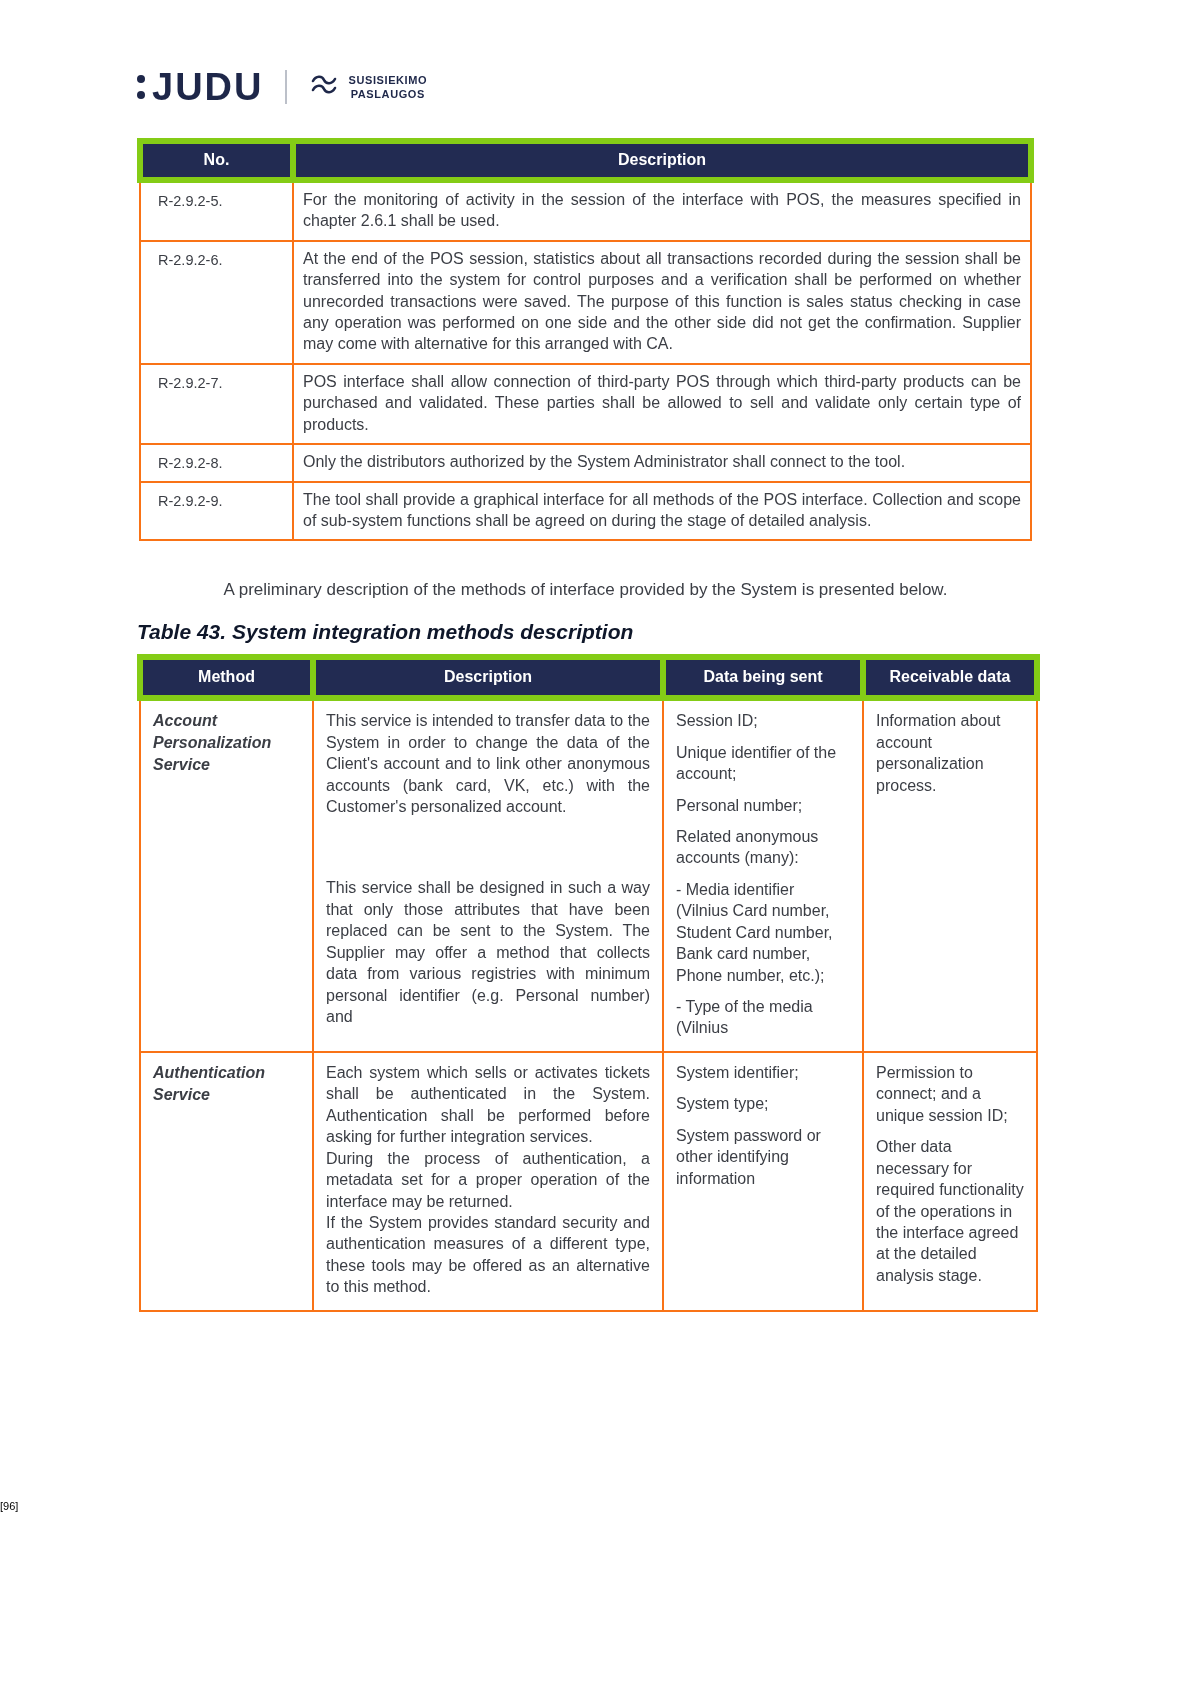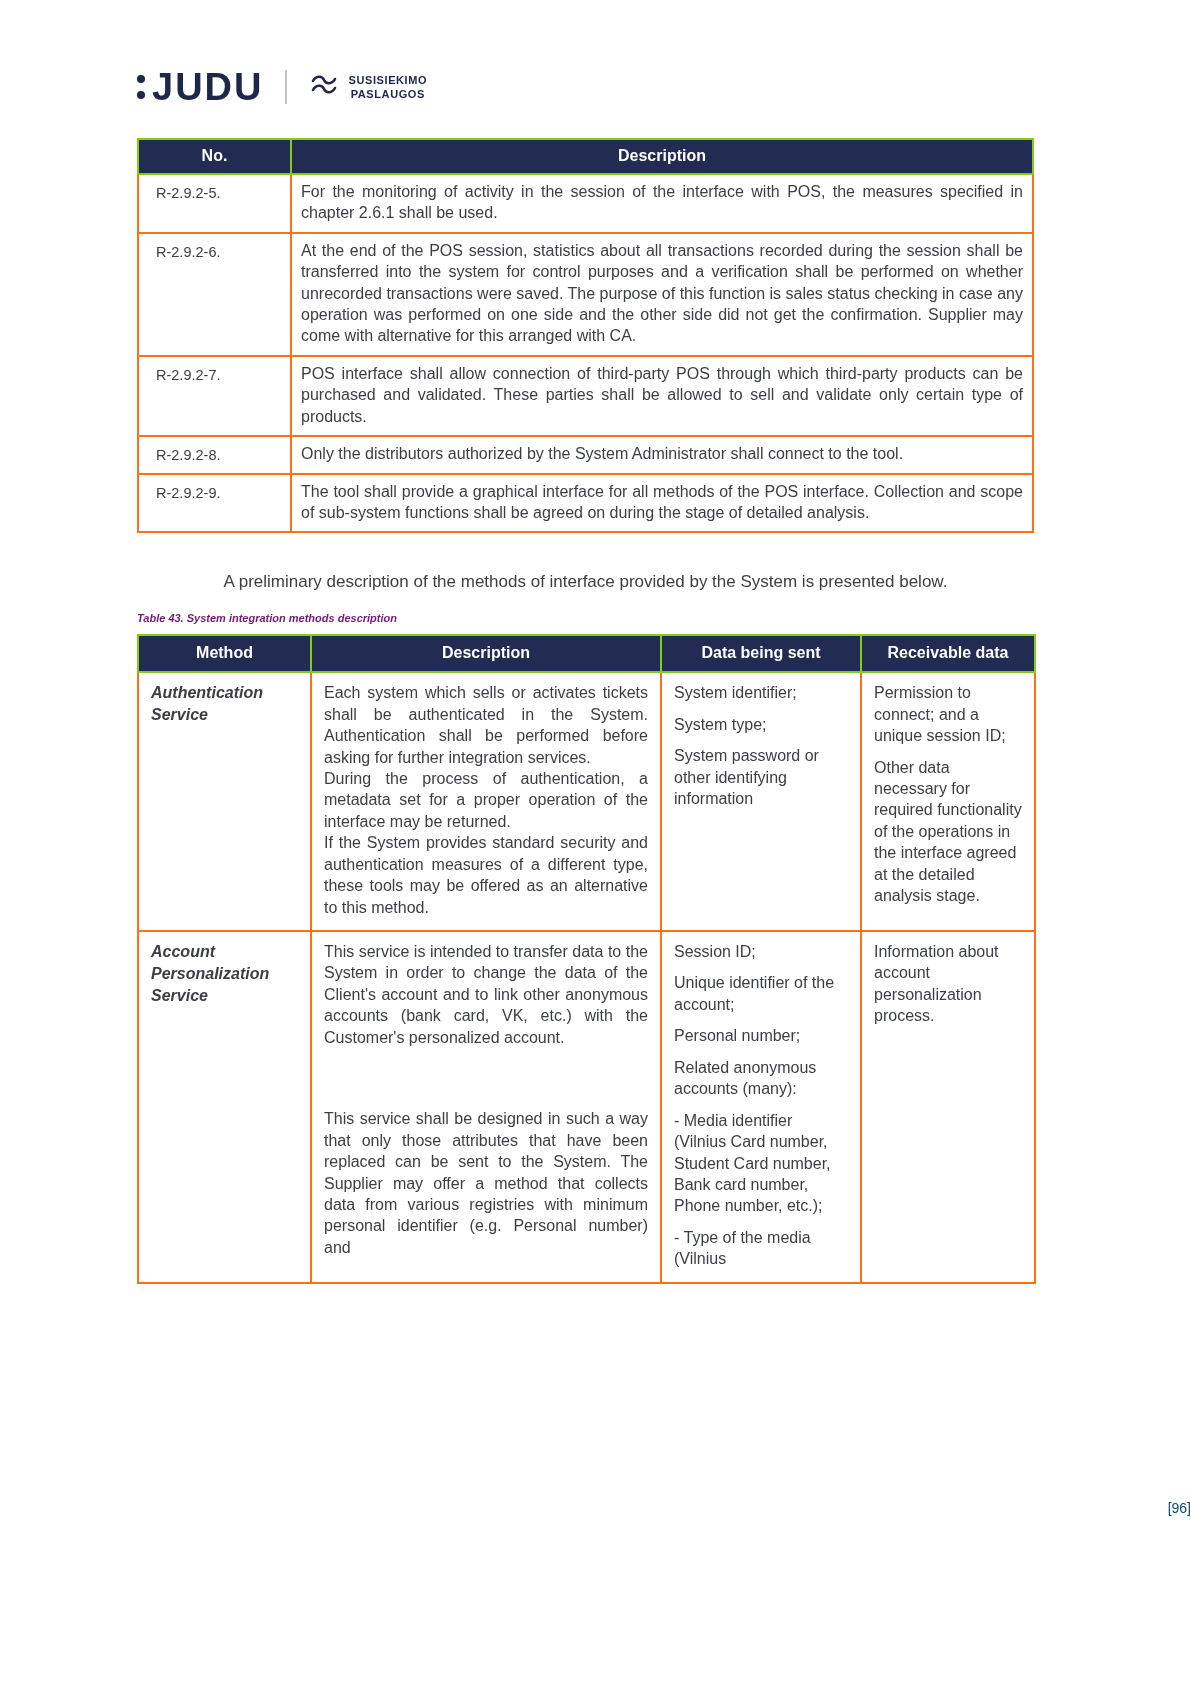--- a/index.html
+++ b/index.html
@@ -31,51 +31,51 @@
     letter-spacing:2px; line-height:1;
   }
   .brand-divider { width:2px; height:34px; background:#bcc0c9; margin:0 22px; }
   .partner-logo { display:flex; align-items:center; gap:9px; }
   .partner-text { font-size:11px; font-weight:700; color:#1e2749; letter-spacing:0.6px; line-height:1.3;text-align:center; }
 
   
   table { border-collapse:collapse; table-layout:fixed; width:897px; }
   th {
     background:#222b52; color:#ffffff; font-weight:700; font-size:16px;
-    padding:6px 10px; border:2px solid #84cc16; line-height:1.3;
+    padding:6px 10px; border:6px solid #84cc16; line-height:1.3;
   }
   td {
     border:2px solid #f97316; vertical-align:top;
     font-size:16px; line-height:1.34; padding:6px 10px;
   }
 
   .req-table { margin-top:29px; }
   .req-table th { text-align:center; }
   .req-table td.no-cell { font-size:14.5px; padding:9px 8px 6px 17px; }
   .req-table td.desc-cell { text-align:justify; padding:6px 9px 8px 9px; }
 
   .intro-paragraph { margin-top:38px; font-size:17px; line-height:1.35;text-align:center; }
   .table-caption {
-    margin-top:18px; font-size:11px; font-weight:700; font-style:italic;
-    color:#701a75;
+    margin-top:18px; font-size:21px; font-weight:700; font-style:italic;
+    color:#0f172a;
   }
 
   .methods-table { margin-top:10px; }
   .methods-table th { text-align:center; padding:7px 12px; }
   .methods-table td { padding:9px 12px 12px 12px; }
   .method-cell { font-weight:700; font-style:italic; line-height:1.38; }
   .desc-cell-m p { text-align:justify; }
   .desc-cell-m p.gap-before { margin-top:60px; }
   .list-cell p { margin-bottom:10px; }
   .list-cell p:last-child { margin-bottom:0; }
 
   
   .page-footer {
     position:absolute; left:0; right:0; top:1500px;
-    text-align:right; font-size:14px; color:#0c4a6e;
+    text-align:left; font-size:11px; color:#000000;
   }
 </style>
 </head>
 <body>
 
 <div class="page">
   <div class="content">
 
     <div class="brand-row">
       <div class="judu-logo">
@@ -149,53 +149,53 @@
       <thead>
         <tr>
           <th>Method</th>
           <th>Description</th>
           <th>Data being sent</th>
           <th>Receivable data</th>
         </tr>
       </thead>
       <tbody>
         <tr>
-          <td class="method-cell">Authentication Service</td>
-          <td class="desc-cell-m">
-            <p>Each system which sells or activates tickets shall be authenticated in the System. Authentication shall be performed before asking for further integration services.</p>
-            <p>During the process of authentication, a metadata set for a proper operation of the interface may be returned.</p>
-            <p>If the System provides standard security and authentication measures of a different type, these tools may be offered as an alternative to this method.</p>
-          </td>
-          <td class="list-cell">
-            <p>System identifier;</p>
-            <p>System type;</p>
-            <p>System password or other identifying information</p>
-          </td>
-          <td class="list-cell">
-            <p>Permission to connect; and a unique session ID;</p>
-            <p>Other data necessary for required functionality of the operations in the interface agreed at the detailed analysis stage.</p>
-          </td>
-        </tr>
-        <tr>
           <td class="method-cell">Account Personalization Service</td>
           <td class="desc-cell-m">
             <p>This service is intended to transfer data to the System in order to change the data of the Client's account and to link other anonymous accounts (bank card, VK, etc.) with the Customer's personalized account.</p>
             <p class="gap-before">This service shall be designed in such a way that only those attributes that have been replaced can be sent to the System. The Supplier may offer a method that collects data from various registries with minimum personal identifier (e.g. Personal number) and</p>
           </td>
           <td class="list-cell">
             <p>Session ID;</p>
             <p>Unique identifier of the account;</p>
             <p>Personal number;</p>
             <p>Related anonymous accounts (many):</p>
             <p>- Media identifier (Vilnius Card number, Student Card number, Bank card number, Phone number, etc.);</p>
             <p>- Type of the media (Vilnius</p>
           </td>
           <td class="list-cell">
             <p>Information about account personalization process.</p>
           </td>
         </tr>
+        <tr>
+          <td class="method-cell">Authentication Service</td>
+          <td class="desc-cell-m">
+            <p>Each system which sells or activates tickets shall be authenticated in the System. Authentication shall be performed before asking for further integration services.</p>
+            <p>During the process of authentication, a metadata set for a proper operation of the interface may be returned.</p>
+            <p>If the System provides standard security and authentication measures of a different type, these tools may be offered as an alternative to this method.</p>
+          </td>
+          <td class="list-cell">
+            <p>System identifier;</p>
+            <p>System type;</p>
+            <p>System password or other identifying information</p>
+          </td>
+          <td class="list-cell">
+            <p>Permission to connect; and a unique session ID;</p>
+            <p>Other data necessary for required functionality of the operations in the interface agreed at the detailed analysis stage.</p>
+          </td>
+        </tr>
       </tbody>
     </table>
 
   </div>
 
   <div class="page-footer">[96]</div>
 </div>
 
 </body></html>

